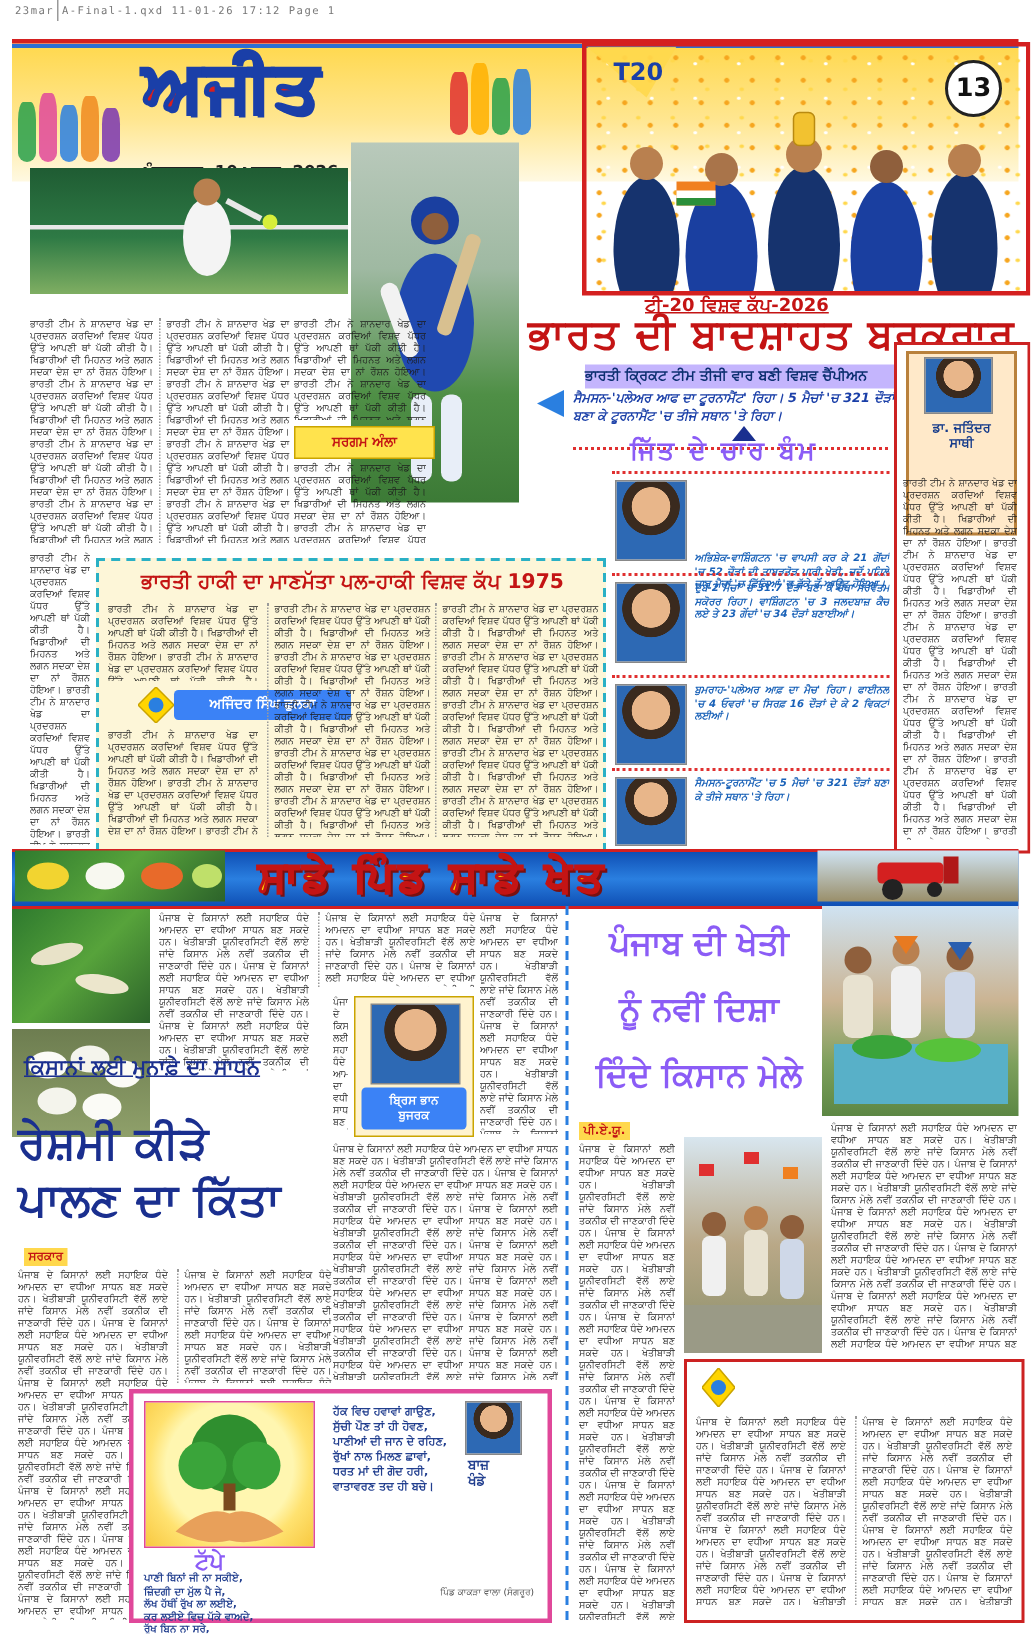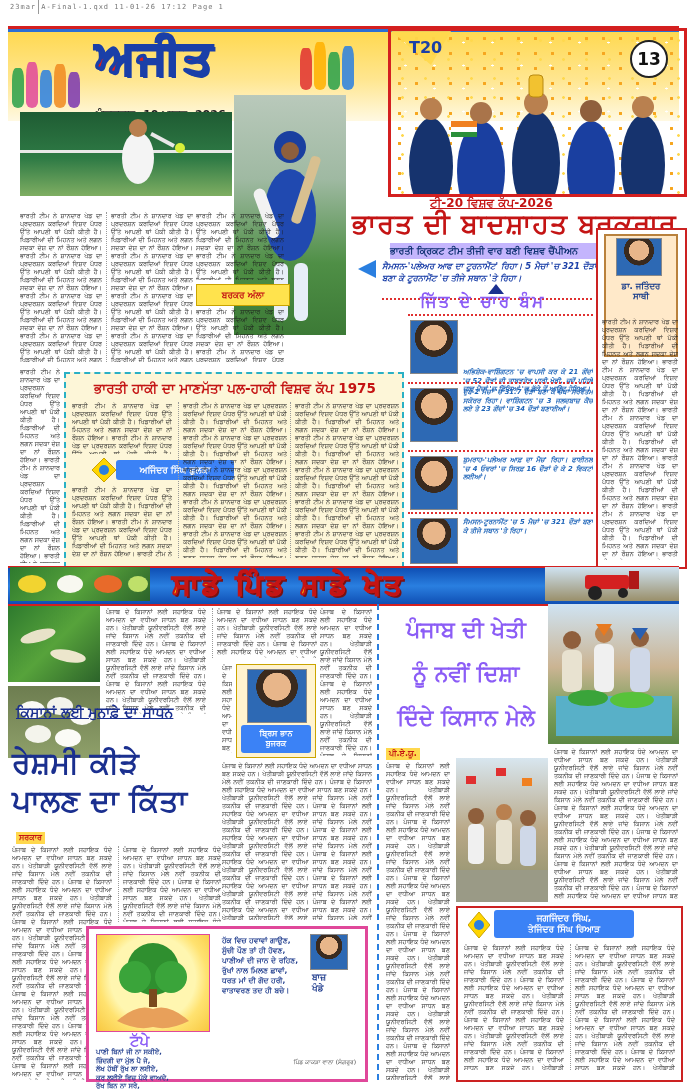--- a/index.html
+++ b/index.html
@@ -114,21 +114,21 @@
       <rect x="18" y="96" width="12" height="52" rx="6" fill="#f2f2f2" transform="rotate(-20 18 96)"></rect>
       <rect x="40" y="168" width="14" height="58" rx="6" fill="#e8eef8"></rect>
       <rect x="60" y="168" width="14" height="58" rx="6" fill="#e8eef8"></rect>
       <rect x="78" y="60" width="10" height="70" rx="4" fill="#d8c090" transform="rotate(18 78 60)"></rect>
     </svg>
   </div>
 
 
   <div class="abs body-txt" style="left:20px;top:212px;width:82px;height:150px;">ਭਾਰਤੀ ਟੀਮ ਨੇ ਸ਼ਾਨਦਾਰ ਖੇਡ ਦਾ ਪ੍ਰਦਰਸ਼ਨ ਕਰਦਿਆਂ ਵਿਸ਼ਵ ਪੱਧਰ ਉੱਤੇ ਆਪਣੀ ਥਾਂ ਪੱਕੀ ਕੀਤੀ ਹੈ। ਖਿਡਾਰੀਆਂ ਦੀ ਮਿਹਨਤ ਅਤੇ ਲਗਨ ਸਦਕਾ ਦੇਸ਼ ਦਾ ਨਾਂ ਰੌਸ਼ਨ ਹੋਇਆ। ਭਾਰਤੀ ਟੀਮ ਨੇ ਸ਼ਾਨਦਾਰ ਖੇਡ ਦਾ ਪ੍ਰਦਰਸ਼ਨ ਕਰਦਿਆਂ ਵਿਸ਼ਵ ਪੱਧਰ ਉੱਤੇ ਆਪਣੀ ਥਾਂ ਪੱਕੀ ਕੀਤੀ ਹੈ। ਖਿਡਾਰੀਆਂ ਦੀ ਮਿਹਨਤ ਅਤੇ ਲਗਨ ਸਦਕਾ ਦੇਸ਼ ਦਾ ਨਾਂ ਰੌਸ਼ਨ ਹੋਇਆ। ਭਾਰਤੀ ਟੀਮ ਨੇ ਸ਼ਾਨਦਾਰ ਖੇਡ ਦਾ ਪ੍ਰਦਰਸ਼ਨ ਕਰਦਿਆਂ ਵਿਸ਼ਵ ਪੱਧਰ ਉੱਤੇ ਆਪਣੀ ਥਾਂ ਪੱਕੀ ਕੀਤੀ ਹੈ। ਖਿਡਾਰੀਆਂ ਦੀ ਮਿਹਨਤ ਅਤੇ ਲਗਨ ਸਦਕਾ ਦੇਸ਼ ਦਾ ਨਾਂ ਰੌਸ਼ਨ ਹੋਇਆ। ਭਾਰਤੀ ਟੀਮ ਨੇ ਸ਼ਾਨਦਾਰ ਖੇਡ ਦਾ ਪ੍ਰਦਰਸ਼ਨ ਕਰਦਿਆਂ ਵਿਸ਼ਵ ਪੱਧਰ ਉੱਤੇ ਆਪਣੀ ਥਾਂ ਪੱਕੀ ਕੀਤੀ ਹੈ। ਖਿਡਾਰੀਆਂ ਦੀ ਮਿਹਨਤ ਅਤੇ ਲਗਨ ਸਦਕਾ ਦੇਸ਼ ਦਾ ਨਾਂ ਰੌਸ਼ਨ ਹੋਇਆ। ਭਾਰਤੀ ਟੀਮ ਨੇ ਸ਼ਾਨਦਾਰ ਖੇਡ ਦਾ ਪ੍ਰਦਰਸ਼ਨ ਕਰਦਿਆਂ ਵਿਸ਼ਵ ਪੱਧਰ ਉੱਤੇ ਆਪਣੀ ਥਾਂ ਪੱਕੀ ਕੀਤੀ ਹੈ। ਖਿਡਾਰੀਆਂ ਦੀ ਮਿਹਨਤ ਅਤੇ ਲਗਨ ਸਦਕਾ ਦੇਸ਼ ਦਾ ਨਾਂ ਰੌਸ਼ਨ ਹੋਇਆ। ਭਾਰਤੀ ਟੀਮ ਨੇ ਸ਼ਾਨਦਾਰ ਖੇਡ ਦਾ ਪ੍ਰਦਰਸ਼ਨ ਕਰਦਿਆਂ ਵਿਸ਼ਵ ਪੱਧਰ ਉੱਤੇ ਆਪਣੀ ਥਾਂ ਪੱਕੀ ਕੀਤੀ ਹੈ। ਖਿਡਾਰੀਆਂ ਦੀ ਮਿਹਨਤ ਅਤੇ ਲਗਨ ਸਦਕਾ ਦੇਸ਼ ਦਾ ਨਾਂ ਰੌਸ਼ਨ ਹੋਇਆ। ਭਾਰਤੀ ਟੀਮ ਨੇ ਸ਼ਾਨਦਾਰ ਖੇਡ ਦਾ ਪ੍ਰਦਰਸ਼ਨ ਕਰਦਿਆਂ ਵਿਸ਼ਵ ਪੱਧਰ ਉੱਤੇ ਆਪਣੀ ਥਾਂ ਪੱਕੀ ਕੀਤੀ ਹੈ। ਖਿਡਾਰੀਆਂ ਦੀ ਮਿਹਨਤ ਅਤੇ ਲਗਨ ਸਦਕਾ ਦੇਸ਼ ਦਾ ਨਾਂ ਰੌਸ਼ਨ ਹੋਇਆ। </div>
   <div class="abs body-txt colrule" style="left:106px;top:212px;width:82px;height:150px;padding-left:4px;">ਭਾਰਤੀ ਟੀਮ ਨੇ ਸ਼ਾਨਦਾਰ ਖੇਡ ਦਾ ਪ੍ਰਦਰਸ਼ਨ ਕਰਦਿਆਂ ਵਿਸ਼ਵ ਪੱਧਰ ਉੱਤੇ ਆਪਣੀ ਥਾਂ ਪੱਕੀ ਕੀਤੀ ਹੈ। ਖਿਡਾਰੀਆਂ ਦੀ ਮਿਹਨਤ ਅਤੇ ਲਗਨ ਸਦਕਾ ਦੇਸ਼ ਦਾ ਨਾਂ ਰੌਸ਼ਨ ਹੋਇਆ। ਭਾਰਤੀ ਟੀਮ ਨੇ ਸ਼ਾਨਦਾਰ ਖੇਡ ਦਾ ਪ੍ਰਦਰਸ਼ਨ ਕਰਦਿਆਂ ਵਿਸ਼ਵ ਪੱਧਰ ਉੱਤੇ ਆਪਣੀ ਥਾਂ ਪੱਕੀ ਕੀਤੀ ਹੈ। ਖਿਡਾਰੀਆਂ ਦੀ ਮਿਹਨਤ ਅਤੇ ਲਗਨ ਸਦਕਾ ਦੇਸ਼ ਦਾ ਨਾਂ ਰੌਸ਼ਨ ਹੋਇਆ। ਭਾਰਤੀ ਟੀਮ ਨੇ ਸ਼ਾਨਦਾਰ ਖੇਡ ਦਾ ਪ੍ਰਦਰਸ਼ਨ ਕਰਦਿਆਂ ਵਿਸ਼ਵ ਪੱਧਰ ਉੱਤੇ ਆਪਣੀ ਥਾਂ ਪੱਕੀ ਕੀਤੀ ਹੈ। ਖਿਡਾਰੀਆਂ ਦੀ ਮਿਹਨਤ ਅਤੇ ਲਗਨ ਸਦਕਾ ਦੇਸ਼ ਦਾ ਨਾਂ ਰੌਸ਼ਨ ਹੋਇਆ। ਭਾਰਤੀ ਟੀਮ ਨੇ ਸ਼ਾਨਦਾਰ ਖੇਡ ਦਾ ਪ੍ਰਦਰਸ਼ਨ ਕਰਦਿਆਂ ਵਿਸ਼ਵ ਪੱਧਰ ਉੱਤੇ ਆਪਣੀ ਥਾਂ ਪੱਕੀ ਕੀਤੀ ਹੈ। ਖਿਡਾਰੀਆਂ ਦੀ ਮਿਹਨਤ ਅਤੇ ਲਗਨ ਸਦਕਾ ਦੇਸ਼ ਦਾ ਨਾਂ ਰੌਸ਼ਨ ਹੋਇਆ। ਭਾਰਤੀ ਟੀਮ ਨੇ ਸ਼ਾਨਦਾਰ ਖੇਡ ਦਾ ਪ੍ਰਦਰਸ਼ਨ ਕਰਦਿਆਂ ਵਿਸ਼ਵ ਪੱਧਰ ਉੱਤੇ ਆਪਣੀ ਥਾਂ ਪੱਕੀ ਕੀਤੀ ਹੈ। ਖਿਡਾਰੀਆਂ ਦੀ ਮਿਹਨਤ ਅਤੇ ਲਗਨ ਸਦਕਾ ਦੇਸ਼ ਦਾ ਨਾਂ ਰੌਸ਼ਨ ਹੋਇਆ। ਭਾਰਤੀ ਟੀਮ ਨੇ ਸ਼ਾਨਦਾਰ ਖੇਡ ਦਾ ਪ੍ਰਦਰਸ਼ਨ ਕਰਦਿਆਂ ਵਿਸ਼ਵ ਪੱਧਰ ਉੱਤੇ ਆਪਣੀ ਥਾਂ ਪੱਕੀ ਕੀਤੀ ਹੈ। ਖਿਡਾਰੀਆਂ ਦੀ ਮਿਹਨਤ ਅਤੇ ਲਗਨ ਸਦਕਾ ਦੇਸ਼ ਦਾ ਨਾਂ ਰੌਸ਼ਨ ਹੋਇਆ। ਭਾਰਤੀ ਟੀਮ ਨੇ ਸ਼ਾਨਦਾਰ ਖੇਡ ਦਾ ਪ੍ਰਦਰਸ਼ਨ ਕਰਦਿਆਂ ਵਿਸ਼ਵ ਪੱਧਰ ਉੱਤੇ ਆਪਣੀ ਥਾਂ ਪੱਕੀ ਕੀਤੀ ਹੈ। ਖਿਡਾਰੀਆਂ ਦੀ ਮਿਹਨਤ ਅਤੇ ਲਗਨ ਸਦਕਾ ਦੇਸ਼ ਦਾ ਨਾਂ ਰੌਸ਼ਨ ਹੋਇਆ। </div>
-  <div class="abs badge-yellow" style="left:196px;top:284px;width:92px;height:20px;">ਬਰਕਰ ਅੰਲਾ</div>
+  <div class="abs badge-yellow" style="left:196px;top:284px;width:92px;height:20px;">ਸਰਗਮ ਅੰਲਾ</div>
   <div class="abs body-txt" style="left:196px;top:212px;width:88px;height:68px;">ਭਾਰਤੀ ਟੀਮ ਨੇ ਸ਼ਾਨਦਾਰ ਖੇਡ ਦਾ ਪ੍ਰਦਰਸ਼ਨ ਕਰਦਿਆਂ ਵਿਸ਼ਵ ਪੱਧਰ ਉੱਤੇ ਆਪਣੀ ਥਾਂ ਪੱਕੀ ਕੀਤੀ ਹੈ। ਖਿਡਾਰੀਆਂ ਦੀ ਮਿਹਨਤ ਅਤੇ ਲਗਨ ਸਦਕਾ ਦੇਸ਼ ਦਾ ਨਾਂ ਰੌਸ਼ਨ ਹੋਇਆ। ਭਾਰਤੀ ਟੀਮ ਨੇ ਸ਼ਾਨਦਾਰ ਖੇਡ ਦਾ ਪ੍ਰਦਰਸ਼ਨ ਕਰਦਿਆਂ ਵਿਸ਼ਵ ਪੱਧਰ ਉੱਤੇ ਆਪਣੀ ਥਾਂ ਪੱਕੀ ਕੀਤੀ ਹੈ। ਖਿਡਾਰੀਆਂ ਦੀ ਮਿਹਨਤ ਅਤੇ ਲਗਨ ਸਦਕਾ ਦੇਸ਼ ਦਾ ਨਾਂ ਰੌਸ਼ਨ ਹੋਇਆ। ਭਾਰਤੀ ਟੀਮ ਨੇ ਸ਼ਾਨਦਾਰ ਖੇਡ ਦਾ ਪ੍ਰਦਰਸ਼ਨ ਕਰਦਿਆਂ ਵਿਸ਼ਵ ਪੱਧਰ ਉੱਤੇ ਆਪਣੀ ਥਾਂ ਪੱਕੀ ਕੀਤੀ ਹੈ। ਖਿਡਾਰੀਆਂ ਦੀ ਮਿਹਨਤ ਅਤੇ ਲਗਨ ਸਦਕਾ ਦੇਸ਼ ਦਾ ਨਾਂ ਰੌਸ਼ਨ ਹੋਇਆ। </div>
   <div class="abs body-txt" style="left:196px;top:308px;width:88px;height:54px;">ਭਾਰਤੀ ਟੀਮ ਨੇ ਸ਼ਾਨਦਾਰ ਖੇਡ ਦਾ ਪ੍ਰਦਰਸ਼ਨ ਕਰਦਿਆਂ ਵਿਸ਼ਵ ਪੱਧਰ ਉੱਤੇ ਆਪਣੀ ਥਾਂ ਪੱਕੀ ਕੀਤੀ ਹੈ। ਖਿਡਾਰੀਆਂ ਦੀ ਮਿਹਨਤ ਅਤੇ ਲਗਨ ਸਦਕਾ ਦੇਸ਼ ਦਾ ਨਾਂ ਰੌਸ਼ਨ ਹੋਇਆ। ਭਾਰਤੀ ਟੀਮ ਨੇ ਸ਼ਾਨਦਾਰ ਖੇਡ ਦਾ ਪ੍ਰਦਰਸ਼ਨ ਕਰਦਿਆਂ ਵਿਸ਼ਵ ਪੱਧਰ ਉੱਤੇ ਆਪਣੀ ਥਾਂ ਪੱਕੀ ਕੀਤੀ ਹੈ। ਖਿਡਾਰੀਆਂ ਦੀ ਮਿਹਨਤ ਅਤੇ ਲਗਨ ਸਦਕਾ ਦੇਸ਼ ਦਾ ਨਾਂ ਰੌਸ਼ਨ ਹੋਇਆ। ਭਾਰਤੀ ਟੀਮ ਨੇ ਸ਼ਾਨਦਾਰ ਖੇਡ ਦਾ ਪ੍ਰਦਰਸ਼ਨ ਕਰਦਿਆਂ ਵਿਸ਼ਵ ਪੱਧਰ ਉੱਤੇ ਆਪਣੀ ਥਾਂ ਪੱਕੀ ਕੀਤੀ ਹੈ। ਖਿਡਾਰੀਆਂ ਦੀ ਮਿਹਨਤ ਅਤੇ ਲਗਨ ਸਦਕਾ ਦੇਸ਼ ਦਾ ਨਾਂ ਰੌਸ਼ਨ ਹੋਇਆ। </div>
 
   <div class="abs kicker-red" style="left:430px;top:196px;font-size:12px;">ਟੀ-20 ਵਿਸ਼ਵ ਕੱਪ-2026</div>
   <div class="abs head-red" style="left:352px;top:208px;width:330px;font-size:27px;letter-spacing:1px;">ਭਾਰਤ ਦੀ ਬਾਦਸ਼ਾਹਤ ਬਰਕਰਾਰ</div>
   <div class="abs substrip" style="left:390px;top:243px;width:215px;height:16px;font-size:9.5px;line-height:16px;">ਭਾਰਤੀ ਕ੍ਰਿਕਟ ਟੀਮ ਤੀਜੀ ਵਾਰ ਬਣੀ ਵਿਸ਼ਵ ਚੈਂਪੀਅਨ</div>
   <svg class="abs" style="left:356px;top:258px;" width="22" height="22">
       <path d="M20 2 L2 11 L20 20 Z" fill="#2a7fe0"></path>
     </svg>
   <div class="abs quote" style="left:382px;top:260px;width:215px;height:36px;font-size:8.5px;line-height:12px;">ਸੈਮਸਨ-'ਪਲੇਅਰ ਆਫ ਦਾ ਟੂਰਨਾਮੈਂਟ' ਰਿਹਾ। 5 ਮੈਚਾਂ 'ਚ 321 ਦੌੜਾਂ ਬਣਾ ਕੇ ਟੂਰਨਾਮੈਂਟ 'ਚ ਤੀਜੇ ਸਥਾਨ 'ਤੇ ਰਿਹਾ।</div>
@@ -292,22 +292,20 @@
       <rect x="0" y="112" width="92" height="32" fill="#9a9a86"></rect>
     </svg>
   </div>
   <div class="abs body-txt" style="left:554px;top:748px;width:124px;height:152px;">ਪੰਜਾਬ ਦੇ ਕਿਸਾਨਾਂ ਲਈ ਸਹਾਇਕ ਧੰਦੇ ਆਮਦਨ ਦਾ ਵਧੀਆ ਸਾਧਨ ਬਣ ਸਕਦੇ ਹਨ। ਖੇਤੀਬਾੜੀ ਯੂਨੀਵਰਸਿਟੀ ਵੱਲੋਂ ਲਾਏ ਜਾਂਦੇ ਕਿਸਾਨ ਮੇਲੇ ਨਵੀਂ ਤਕਨੀਕ ਦੀ ਜਾਣਕਾਰੀ ਦਿੰਦੇ ਹਨ। ਪੰਜਾਬ ਦੇ ਕਿਸਾਨਾਂ ਲਈ ਸਹਾਇਕ ਧੰਦੇ ਆਮਦਨ ਦਾ ਵਧੀਆ ਸਾਧਨ ਬਣ ਸਕਦੇ ਹਨ। ਖੇਤੀਬਾੜੀ ਯੂਨੀਵਰਸਿਟੀ ਵੱਲੋਂ ਲਾਏ ਜਾਂਦੇ ਕਿਸਾਨ ਮੇਲੇ ਨਵੀਂ ਤਕਨੀਕ ਦੀ ਜਾਣਕਾਰੀ ਦਿੰਦੇ ਹਨ। ਪੰਜਾਬ ਦੇ ਕਿਸਾਨਾਂ ਲਈ ਸਹਾਇਕ ਧੰਦੇ ਆਮਦਨ ਦਾ ਵਧੀਆ ਸਾਧਨ ਬਣ ਸਕਦੇ ਹਨ। ਖੇਤੀਬਾੜੀ ਯੂਨੀਵਰਸਿਟੀ ਵੱਲੋਂ ਲਾਏ ਜਾਂਦੇ ਕਿਸਾਨ ਮੇਲੇ ਨਵੀਂ ਤਕਨੀਕ ਦੀ ਜਾਣਕਾਰੀ ਦਿੰਦੇ ਹਨ। ਪੰਜਾਬ ਦੇ ਕਿਸਾਨਾਂ ਲਈ ਸਹਾਇਕ ਧੰਦੇ ਆਮਦਨ ਦਾ ਵਧੀਆ ਸਾਧਨ ਬਣ ਸਕਦੇ ਹਨ। ਖੇਤੀਬਾੜੀ ਯੂਨੀਵਰਸਿਟੀ ਵੱਲੋਂ ਲਾਏ ਜਾਂਦੇ ਕਿਸਾਨ ਮੇਲੇ ਨਵੀਂ ਤਕਨੀਕ ਦੀ ਜਾਣਕਾਰੀ ਦਿੰਦੇ ਹਨ। ਪੰਜਾਬ ਦੇ ਕਿਸਾਨਾਂ ਲਈ ਸਹਾਇਕ ਧੰਦੇ ਆਮਦਨ ਦਾ ਵਧੀਆ ਸਾਧਨ ਬਣ ਸਕਦੇ ਹਨ। ਖੇਤੀਬਾੜੀ ਯੂਨੀਵਰਸਿਟੀ ਵੱਲੋਂ ਲਾਏ ਜਾਂਦੇ ਕਿਸਾਨ ਮੇਲੇ ਨਵੀਂ ਤਕਨੀਕ ਦੀ ਜਾਣਕਾਰੀ ਦਿੰਦੇ ਹਨ। ਪੰਜਾਬ ਦੇ ਕਿਸਾਨਾਂ ਲਈ ਸਹਾਇਕ ਧੰਦੇ ਆਮਦਨ ਦਾ ਵਧੀਆ ਸਾਧਨ ਬਣ ਸਕਦੇ ਹਨ। ਖੇਤੀਬਾੜੀ ਯੂਨੀਵਰਸਿਟੀ ਵੱਲੋਂ ਲਾਏ ਜਾਂਦੇ ਕਿਸਾਨ ਮੇਲੇ ਨਵੀਂ ਤਕਨੀਕ ਦੀ ਜਾਣਕਾਰੀ ਦਿੰਦੇ ਹਨ। ਪੰਜਾਬ ਦੇ ਕਿਸਾਨਾਂ ਲਈ ਸਹਾਇਕ ਧੰਦੇ ਆਮਦਨ ਦਾ ਵਧੀਆ ਸਾਧਨ ਬਣ ਸਕਦੇ ਹਨ। ਖੇਤੀਬਾੜੀ ਯੂਨੀਵਰਸਿਟੀ ਵੱਲੋਂ ਲਾਏ ਜਾਂਦੇ ਕਿਸਾਨ ਮੇਲੇ ਨਵੀਂ ਤਕਨੀਕ ਦੀ ਜਾਣਕਾਰੀ ਦਿੰਦੇ ਹਨ। </div>
 
   <div class="abs redbox" style="left:456px;top:906px;width:223px;height:172px;"></div>
   <svg class="abs" style="left:468px;top:912px;" width="22" height="26">
       <path d="M11 0 L22 13 L11 26 L0 13 Z" fill="#ffd500" stroke="#caa400"></path>
       <circle cx="11" cy="13" r="5" fill="#2a7fe0"></circle>
     </svg>
-  <div class="abs badge-pink" style="left:494px;top:910px;width:140px;height:28px;font-size:9px;white-space:pre-line;text-align:center;">ਜਗਜਿੰਦਰ ਸਿੰਘ,
-ਤੇਜਿੰਦਰ ਸਿੰਘ ਰਿਆੜ</div>
   <div class="abs body-txt" style="left:464px;top:944px;width:100px;height:126px;">ਪੰਜਾਬ ਦੇ ਕਿਸਾਨਾਂ ਲਈ ਸਹਾਇਕ ਧੰਦੇ ਆਮਦਨ ਦਾ ਵਧੀਆ ਸਾਧਨ ਬਣ ਸਕਦੇ ਹਨ। ਖੇਤੀਬਾੜੀ ਯੂਨੀਵਰਸਿਟੀ ਵੱਲੋਂ ਲਾਏ ਜਾਂਦੇ ਕਿਸਾਨ ਮੇਲੇ ਨਵੀਂ ਤਕਨੀਕ ਦੀ ਜਾਣਕਾਰੀ ਦਿੰਦੇ ਹਨ। ਪੰਜਾਬ ਦੇ ਕਿਸਾਨਾਂ ਲਈ ਸਹਾਇਕ ਧੰਦੇ ਆਮਦਨ ਦਾ ਵਧੀਆ ਸਾਧਨ ਬਣ ਸਕਦੇ ਹਨ। ਖੇਤੀਬਾੜੀ ਯੂਨੀਵਰਸਿਟੀ ਵੱਲੋਂ ਲਾਏ ਜਾਂਦੇ ਕਿਸਾਨ ਮੇਲੇ ਨਵੀਂ ਤਕਨੀਕ ਦੀ ਜਾਣਕਾਰੀ ਦਿੰਦੇ ਹਨ। ਪੰਜਾਬ ਦੇ ਕਿਸਾਨਾਂ ਲਈ ਸਹਾਇਕ ਧੰਦੇ ਆਮਦਨ ਦਾ ਵਧੀਆ ਸਾਧਨ ਬਣ ਸਕਦੇ ਹਨ। ਖੇਤੀਬਾੜੀ ਯੂਨੀਵਰਸਿਟੀ ਵੱਲੋਂ ਲਾਏ ਜਾਂਦੇ ਕਿਸਾਨ ਮੇਲੇ ਨਵੀਂ ਤਕਨੀਕ ਦੀ ਜਾਣਕਾਰੀ ਦਿੰਦੇ ਹਨ। ਪੰਜਾਬ ਦੇ ਕਿਸਾਨਾਂ ਲਈ ਸਹਾਇਕ ਧੰਦੇ ਆਮਦਨ ਦਾ ਵਧੀਆ ਸਾਧਨ ਬਣ ਸਕਦੇ ਹਨ। ਖੇਤੀਬਾੜੀ ਯੂਨੀਵਰਸਿਟੀ ਵੱਲੋਂ ਲਾਏ ਜਾਂਦੇ ਕਿਸਾਨ ਮੇਲੇ ਨਵੀਂ ਤਕਨੀਕ ਦੀ ਜਾਣਕਾਰੀ ਦਿੰਦੇ ਹਨ। ਪੰਜਾਬ ਦੇ ਕਿਸਾਨਾਂ ਲਈ ਸਹਾਇਕ ਧੰਦੇ ਆਮਦਨ ਦਾ ਵਧੀਆ ਸਾਧਨ ਬਣ ਸਕਦੇ ਹਨ। ਖੇਤੀਬਾੜੀ ਯੂਨੀਵਰਸਿਟੀ ਵੱਲੋਂ ਲਾਏ ਜਾਂਦੇ ਕਿਸਾਨ ਮੇਲੇ ਨਵੀਂ ਤਕਨੀਕ ਦੀ ਜਾਣਕਾਰੀ ਦਿੰਦੇ ਹਨ। </div>
   <div class="abs body-txt colrule" style="left:570px;top:944px;width:100px;height:126px;padding-left:4px;">ਪੰਜਾਬ ਦੇ ਕਿਸਾਨਾਂ ਲਈ ਸਹਾਇਕ ਧੰਦੇ ਆਮਦਨ ਦਾ ਵਧੀਆ ਸਾਧਨ ਬਣ ਸਕਦੇ ਹਨ। ਖੇਤੀਬਾੜੀ ਯੂਨੀਵਰਸਿਟੀ ਵੱਲੋਂ ਲਾਏ ਜਾਂਦੇ ਕਿਸਾਨ ਮੇਲੇ ਨਵੀਂ ਤਕਨੀਕ ਦੀ ਜਾਣਕਾਰੀ ਦਿੰਦੇ ਹਨ। ਪੰਜਾਬ ਦੇ ਕਿਸਾਨਾਂ ਲਈ ਸਹਾਇਕ ਧੰਦੇ ਆਮਦਨ ਦਾ ਵਧੀਆ ਸਾਧਨ ਬਣ ਸਕਦੇ ਹਨ। ਖੇਤੀਬਾੜੀ ਯੂਨੀਵਰਸਿਟੀ ਵੱਲੋਂ ਲਾਏ ਜਾਂਦੇ ਕਿਸਾਨ ਮੇਲੇ ਨਵੀਂ ਤਕਨੀਕ ਦੀ ਜਾਣਕਾਰੀ ਦਿੰਦੇ ਹਨ। ਪੰਜਾਬ ਦੇ ਕਿਸਾਨਾਂ ਲਈ ਸਹਾਇਕ ਧੰਦੇ ਆਮਦਨ ਦਾ ਵਧੀਆ ਸਾਧਨ ਬਣ ਸਕਦੇ ਹਨ। ਖੇਤੀਬਾੜੀ ਯੂਨੀਵਰਸਿਟੀ ਵੱਲੋਂ ਲਾਏ ਜਾਂਦੇ ਕਿਸਾਨ ਮੇਲੇ ਨਵੀਂ ਤਕਨੀਕ ਦੀ ਜਾਣਕਾਰੀ ਦਿੰਦੇ ਹਨ। ਪੰਜਾਬ ਦੇ ਕਿਸਾਨਾਂ ਲਈ ਸਹਾਇਕ ਧੰਦੇ ਆਮਦਨ ਦਾ ਵਧੀਆ ਸਾਧਨ ਬਣ ਸਕਦੇ ਹਨ। ਖੇਤੀਬਾੜੀ ਯੂਨੀਵਰਸਿਟੀ ਵੱਲੋਂ ਲਾਏ ਜਾਂਦੇ ਕਿਸਾਨ ਮੇਲੇ ਨਵੀਂ ਤਕਨੀਕ ਦੀ ਜਾਣਕਾਰੀ ਦਿੰਦੇ ਹਨ। ਪੰਜਾਬ ਦੇ ਕਿਸਾਨਾਂ ਲਈ ਸਹਾਇਕ ਧੰਦੇ ਆਮਦਨ ਦਾ ਵਧੀਆ ਸਾਧਨ ਬਣ ਸਕਦੇ ਹਨ। ਖੇਤੀਬਾੜੀ ਯੂਨੀਵਰਸਿਟੀ ਵੱਲੋਂ ਲਾਏ ਜਾਂਦੇ ਕਿਸਾਨ ਮੇਲੇ ਨਵੀਂ ਤਕਨੀਕ ਦੀ ਜਾਣਕਾਰੀ ਦਿੰਦੇ ਹਨ। </div>
 
   <div class="abs" style="left:36px;top:1081px;">
     
   </div>
   <div class="abs" style="left:295px;top:1081px;"></div>
   <div class="abs" style="left:510px;top:1081px;">
     
   </div>

